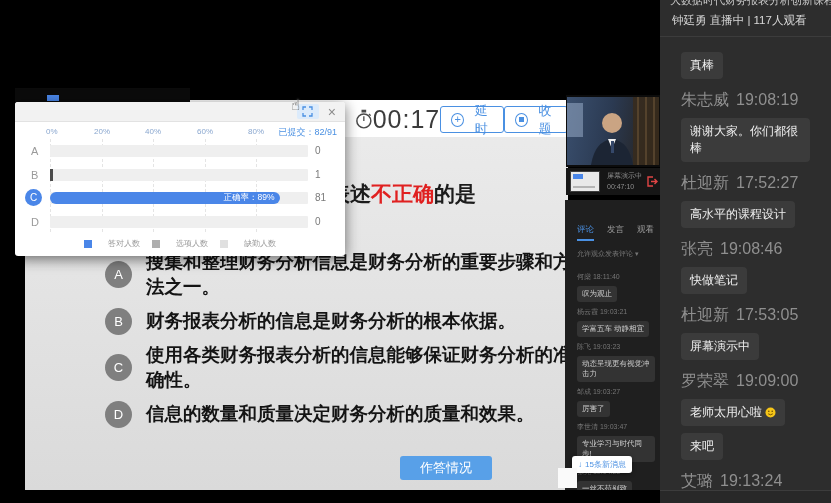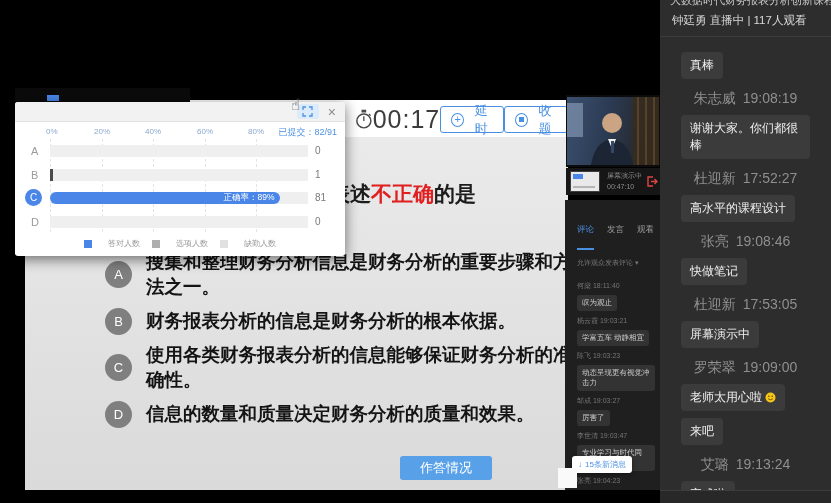--- a/index.html
+++ b/index.html
@@ -74,40 +74,40 @@
                  border:1px solid #3c3c3c; }
   .share-thumb .mini-blue { position:absolute; left:2px; top:2px; width:10px; height:5px; background:#4a86e8; }
   .share-thumb .mini-line { position:absolute; left:2px; bottom:3px; width:22px; height:2px; background:#b5b5b5; }
   .share-meta { position:absolute; left:41px; top:3px; font-size:7px; color:#8e8e8e; line-height:1.5; }
   .exit-ic { position:absolute; right:2px; top:8px; color:#e04545; font-size:10px; }
 
   
   .strip { position:absolute; left:565px; top:200px; width:95px; height:290px; background:#1f1f1f;
            overflow:hidden; z-index:5; }
   .strip-tabs { display:flex; gap:13px; padding:24px 0 0 12px; font-size:8.5px; }
-  .strip-tab { color:#999; cursor:pointer; padding-bottom:12px; }
+  .strip-tab { color:#999; cursor:pointer; padding-bottom:3px; }
   .strip-tab.active { color:#4a90e2; border-bottom:2px solid #4a90e2; }
   .allow-row { padding:8px 0 0 12px; font-size:7px; color:#767676; }
   .strip-msgs { padding:8px 0 0 12px; }
   .s-meta { font-size:7px; color:#767676; margin-top:5px; }
   .s-bubble { display:inline-block; background:#333; color:#cfcfcf; font-size:7.5px;
               border-radius:3px; padding:3px 5px; margin-top:4px; max-width:78px; }
   .new-msg-tip { position:absolute; left:7px; bottom:17px; background:#fff; color:#4a90e2;
                  font-size:8px; border-radius:3px; padding:3px 6px; box-shadow:0 1px 4px rgba(0,0,0,.4);
                  display:flex; gap:3px; align-items:center; cursor:pointer; z-index:8; }
   .white-thumb { position:absolute; left:558px; top:468px; width:19px; height:20px; background:#fafafa; z-index:7; }
 
   
   .rpanel { position:absolute; left:660px; top:0; width:171px; height:503px; background:#2d2d2d; z-index:10; }
   .rp-title-clip { height:8px; overflow:hidden; }
   .rp-title-clip div { margin-top:-7px; font-size:11px; color:#c9c9c9; white-space:nowrap; padding-left:10px; }
   .rp-header { padding:5px 12px 0; font-size:11.5px; color:#d8d8d8; white-space:nowrap; }
   .rp-divider { margin-top:8px; border-top:1px solid #3c3c3c; }
   .rp-msgs { padding:8px 21px 0; }
-  .r-meta { font-size:14px; color:#8f8f8f; margin-top:11px;text-align:center; }
+  .r-meta { font-size:16px; color:#8f8f8f; margin-top:11px; }
   .r-name { margin-right:7px; }
   .r-bubble { display:inline-flex; align-items:center; gap:3px; background:#3b3b3b; color:#efefef;
               font-size:12px; border-radius:4px; padding:5px 9px; margin-top:7px; max-width:142px; }
   .rp-bottom { position:absolute; left:0; right:0; bottom:0; height:13px; border-top:1px solid #3c3c3c;
                background:#282828; }
 </style>
 </head>
 <body>
 
 <div id="stage">

